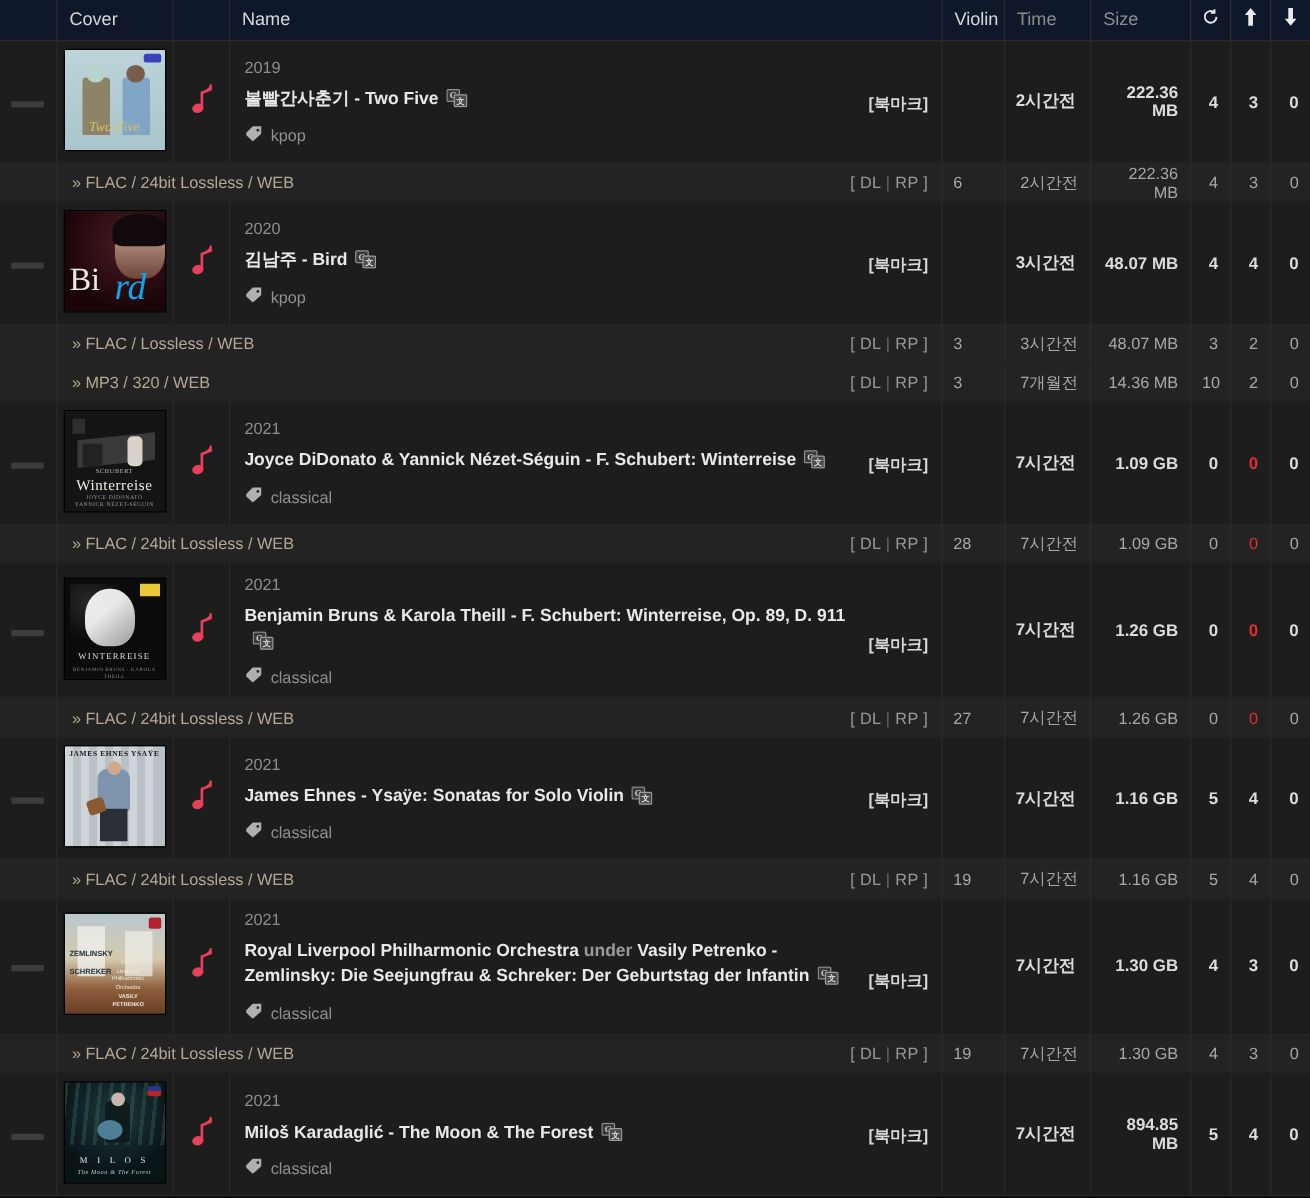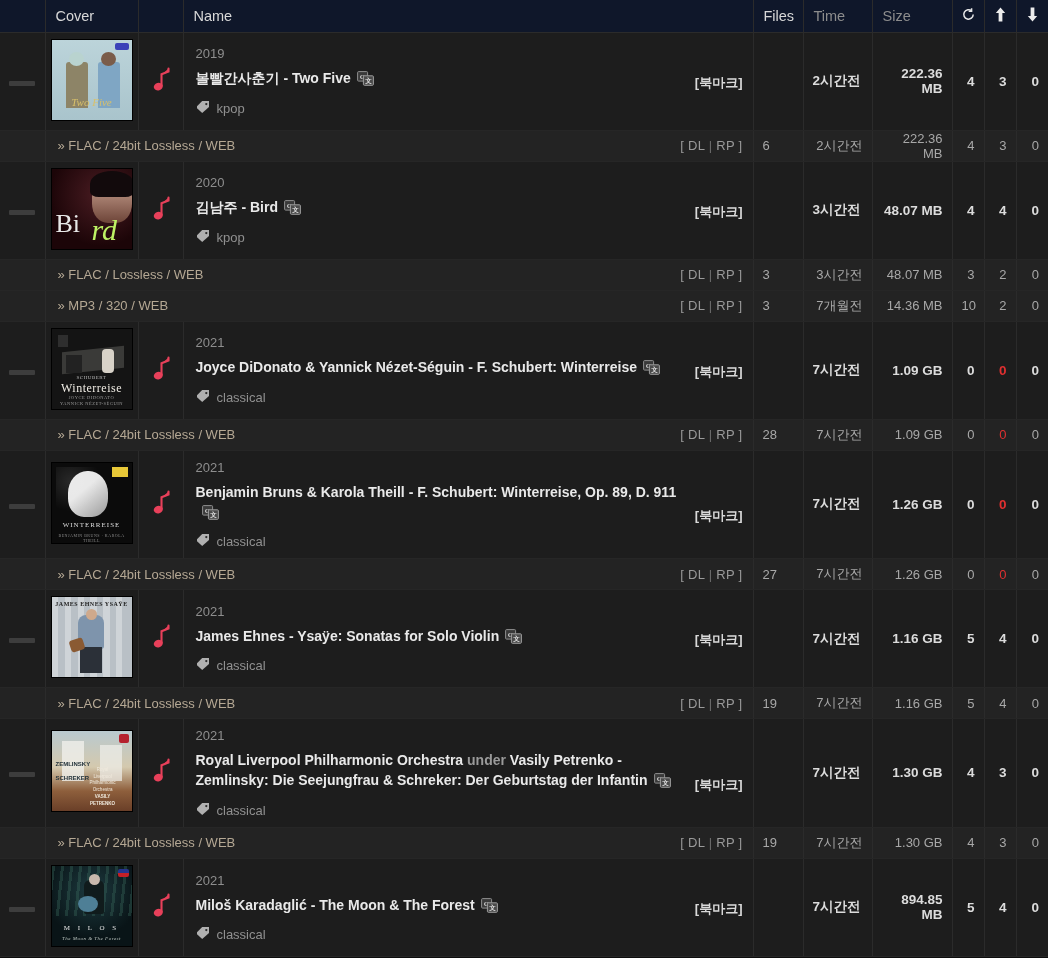--- a/index.html
+++ b/index.html
@@ -160,21 +160,21 @@
 </head>
 <body>
 
 <table class="torrent-table">
   <thead>
     <tr>
       <th class="sel-col" style="width:45px"></th>
       <th style="width:93px">Cover</th>
       <th style="width:45px"></th>
       <th>Name</th>
-      <th style="width:50px">Files</th>
+      <th style="width:50px">Violin</th>
       <th class="dim" style="width:69px">Time</th>
       <th class="dim" style="width:80px">Size</th>
       <th class="icon-col">
         <span>
           <svg width="15" height="15" viewBox="0 0 16 16" fill="none" stroke="#e6e6e6" stroke-width="1.6">
             <path d="M13 8a5 5 0 1 1-1.6-3.7"></path>
               <path d="M11.3 1.4 11.3 4.6 8.2 4.6"></path>
           </svg>
         </span>
       </th>
@@ -252,21 +252,21 @@
       <td class="num-col">3</td>
       <td class="num-col last">0</td>
     </tr>
       <tr class="main-row">
     <td class="sel-col"><span class="dash-handle"></span></td>
     <td class="cover-col">
       <span class="cover"><div class="cv-bg" style="background:radial-gradient(circle at 62% 32%,#4a1c22 0%,#1c0508 70%)"></div>
       <div style="position:absolute;left:40px;top:6px;width:40px;height:48px;background:#caa a;background:linear-gradient(#d9b2a0,#6d4438);border-radius:45% 45% 40% 40%"></div>
       <div style="position:absolute;left:38px;top:2px;width:44px;height:26px;background:#120a0c;border-radius:50% 50% 20% 20%"></div>
       <div style="position:absolute;left:4px;bottom:12px;color:#e8e8e8;font-size:26px;font-family:'Liberation Serif',serif;line-height:1">Bi</div>
-      <div style="position:absolute;left:40px;bottom:4px;color:#bef264;font-size:30px;font-family:'Liberation Serif',serif;font-style:italic;line-height:1">rd</div></span>
+      <div style="position:absolute;left:40px;bottom:4px;color:#0ea5e9;font-size:30px;font-family:'Liberation Serif',serif;font-style:italic;line-height:1">rd</div></span>
     </td>
     <td class="note-col"><span class="music-note"><svg viewBox="0 0 22 26" width="22" height="26">
   <path d="M18.5 1.5 L18.5 4.5 L11.5 7.2 L11.5 18.5" stroke="#e8405a" stroke-width="2.1" fill="none" stroke-linecap="round"></path>
   <ellipse cx="8.3" cy="19.6" rx="4.6" ry="3.7" fill="#e8405a" transform="rotate(-16 8.3 19.6)"></ellipse>
   <path d="M18.5 1.5 L18.5 4.6 L12 7.4 Z" fill="#e8405a"></path>
 </svg></span></td>
     <td class="name-col">
       <div class="year">2020</div>
       <div class="title-line">
         <div class="title-text">김남주 - Bird<span class="translate-icon"><svg width="17" height="15" viewBox="0 0 17 15">

